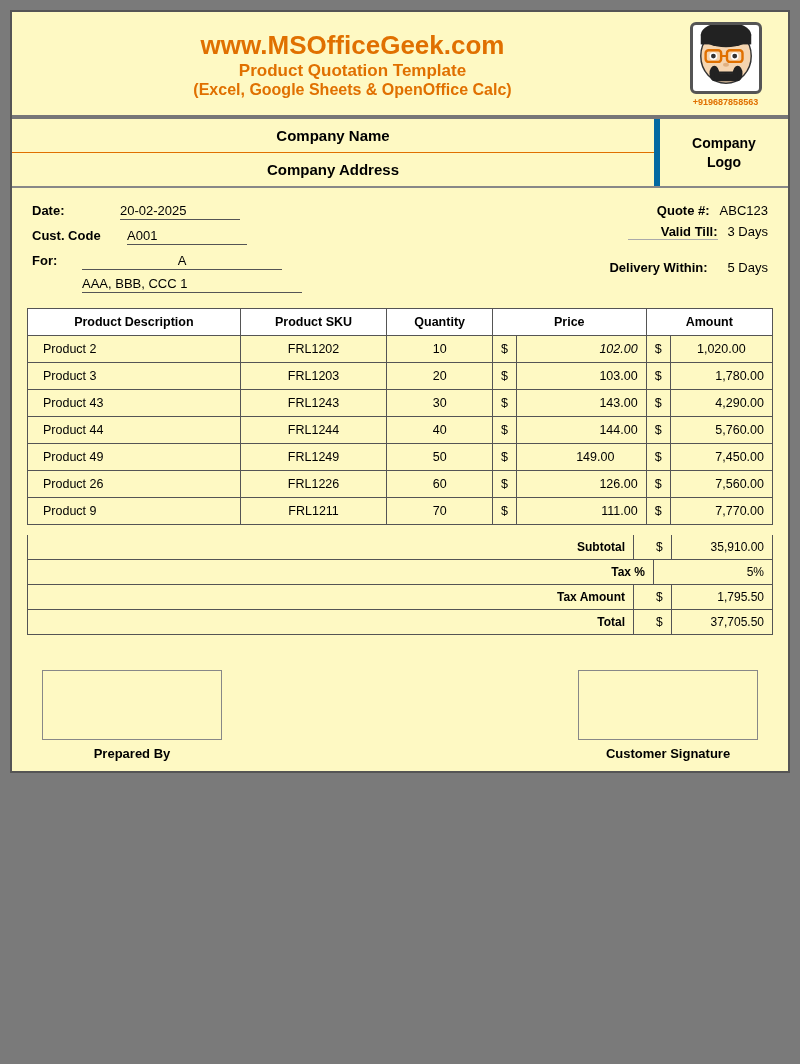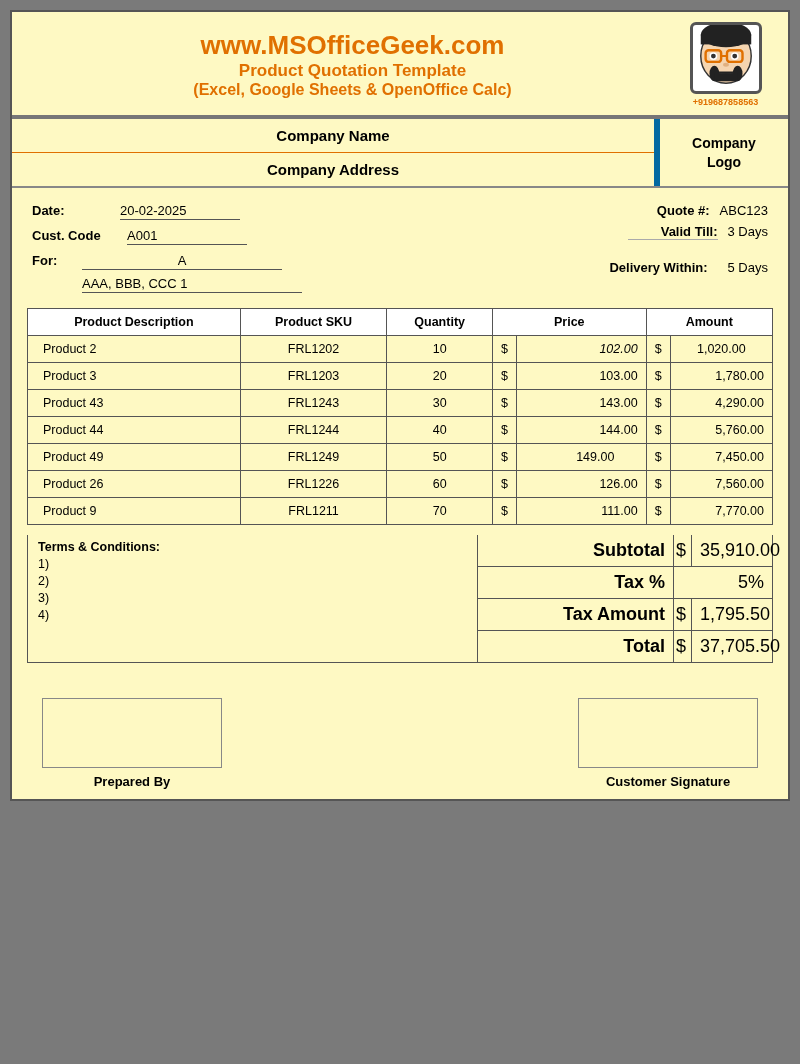--- a/index.html
+++ b/index.html
@@ -218,21 +218,22 @@
     }
     .terms-item {
       margin-bottom: 3px;
     }
     .totals-col {
       flex: 1;
     }
     .total-row {
       display: flex;
       border-bottom: 1px solid #555;
-      font-size: 18px;
+      font-size: 12px;
+      gap: 20px;
     }
     .total-row:last-child {
       border-bottom: 0;
     }
     .total-label {
       flex: 1;
       text-align: right;
       padding: 5px 8px;
       font-weight: bold;
       border-right: 1px solid #555;
@@ -437,29 +438,20 @@
       <td class="dollar-col price-cell">$</td>
       <td class="amount-num" style="text-align:right;">111.00</td>
       <td class="dollar-col">$</td>
       <td class="amount-num" style="text-align:right;">7,770.00</td>
     </tr>
         </tbody>
     </table>
   </div>
 
   <div class="terms-totals-row">
-    <div class="terms-col">
-      <div class="terms-item">
-        <span class="tc-label">Terms &amp; Conditions:</span>
-      </div>
-      <div class="terms-item">1)</div>
-      <div class="terms-item">2)</div>
-      <div class="terms-item">3)</div>
-      <div class="terms-item">4)</div>
-    </div>
     <div class="totals-col">
       <div class="total-row">
         <div class="total-label">Subtotal</div>
         <div class="total-dollar">$</div>
         <div class="total-value">35,910.00</div>
       </div>
       <div class="total-row">
         <div class="total-label">Tax %</div>
         <div class="total-percent" style="text-align:right;padding:5px 8px;">5%</div>
       </div>

